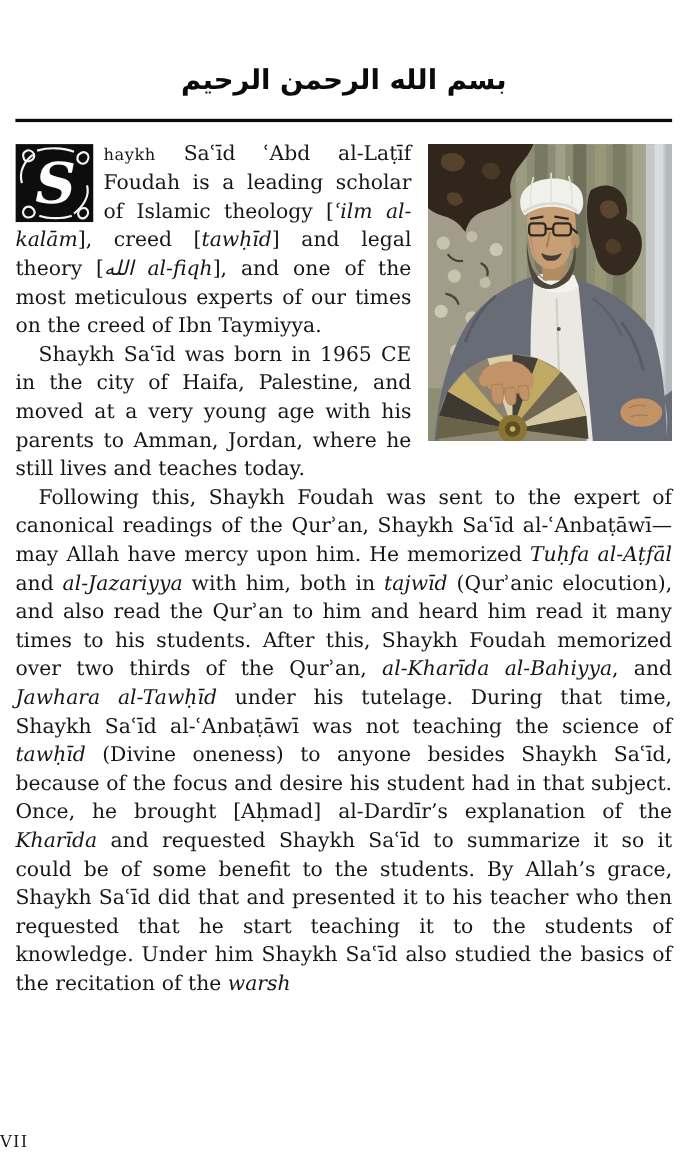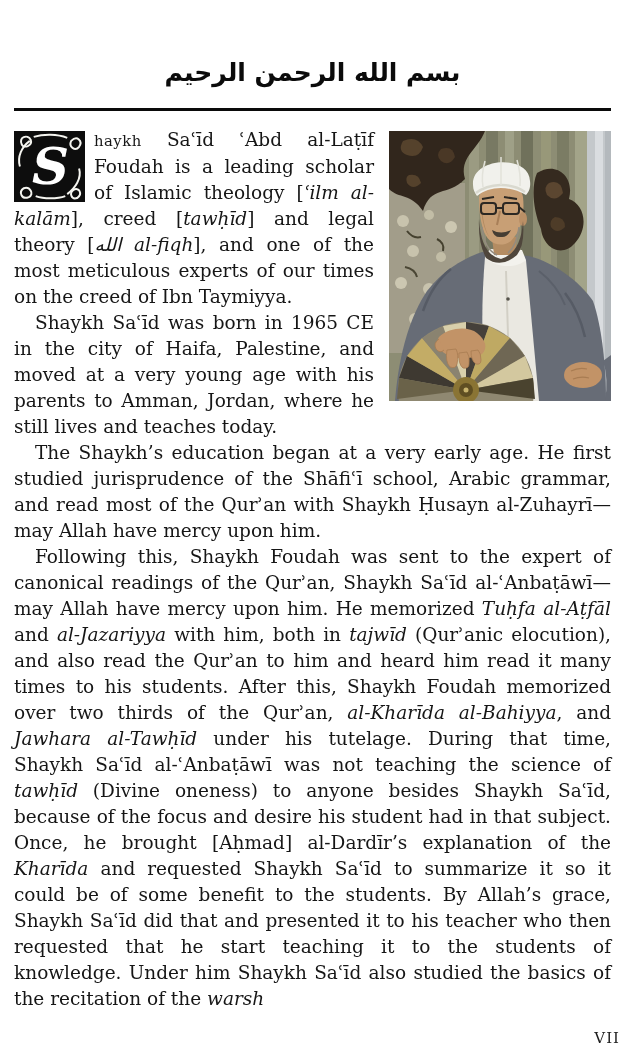--- a/index.html
+++ b/index.html
@@ -50,21 +50,21 @@
   .photo svg{display:block;}
   .dropcap{
     float:left;
     width:71px;height:71px;
     margin:4px 9px 2px 0;
   }
   .dropcap svg{display:block;}
   .folio{
     position:absolute;
     left:0;right:0;top:1029px;
-    text-align:right;
+    text-align:left;
     font-size:15px;
     letter-spacing:1px;
     color:#1c1c1c;
   }
 </style>
 </head>
 <body>
 
 <div class="page">
 
@@ -225,21 +225,20 @@
             <path d="M22,66 C30,69 44,69 52,66"></path>
             <path d="M20,6 C30,3 44,3 54,7"></path>
           </g>
           <text x="37" y="54" text-anchor="middle" font-family="DejaVu Serif, serif" font-style="italic" font-weight="bold" font-size="52" fill="#ffffff">S</text>
         </svg>
       </span><span><span class="sc">haykh</span><span> Saʿīd ʿAbd al-Laṭīf Foudah is a leading scholar of Islamic theology [</span><span class="i">ʿilm al-kalām</span><span>], creed [</span><span class="i">tawḥīd</span><span>] and legal theory [</span><span class="i">الله al-fiqh</span><span>], and one of the most meticulous experts of our times on the creed of Ibn Taymiyya.</span></span>
     </p>
 
     <p class="indent"><span>Shaykh Saʿīd was born in 1965 CE in the city of Haifa, Palestine, and moved at a very young age with his parents to Amman, Jordan, where he still lives and teaches today.</span></p>
 
-    <p class="indent"><span>The Shaykh’s education began at a very early age. He first studied jurisprudence of the Shāfiʿī school, Arabic grammar, and read most of the Qurʾan with Shaykh Ḥusayn al-Zuhayrī—may Allah have mercy upon him.</span></p>
 
     <p class="indent"><span>Following this, Shaykh Foudah was sent to the expert of canonical readings of the Qurʾan, Shaykh Saʿīd al-ʿAnbaṭāwī—may Allah have mercy upon him. He memorized </span><span class="i">Tuḥfa al-Aṭfāl</span><span> and </span><span class="i">al-Jazariyya</span><span> with him, both in </span><span class="i">tajwīd</span><span> (Qurʾanic elocution), and also read the Qurʾan to him and heard him read it many times to his students. After this, Shaykh Foudah memorized over two thirds of the Qurʾan, </span><span class="i">al-Kharīda al-Bahiyya</span><span>, and </span><span class="i">Jawhara al-Tawḥīd</span><span> under his tutelage. During that time, Shaykh Saʿīd al-ʿAnbaṭāwī was not teaching the science of </span><span class="i">tawḥīd</span><span> (Divine oneness) to anyone besides Shaykh Saʿīd, because of the focus and desire his student had in that subject. Once, he brought [Aḥmad] al-Dardīr’s explanation of the </span><span class="i">Kharīda</span><span> and requested Shaykh Saʿīd to summarize it so it could be of some benefit to the students. By Allah’s grace, Shaykh Saʿīd did that and presented it to his teacher who then requested that he start teaching it to the students of knowledge. Under him Shaykh Saʿīd also studied the basics of the recitation of the </span><span class="i">warsh</span></p>
 
   </div>
 
 </div>
 
 <div class="folio">VII</div>
 
 </body></html>

